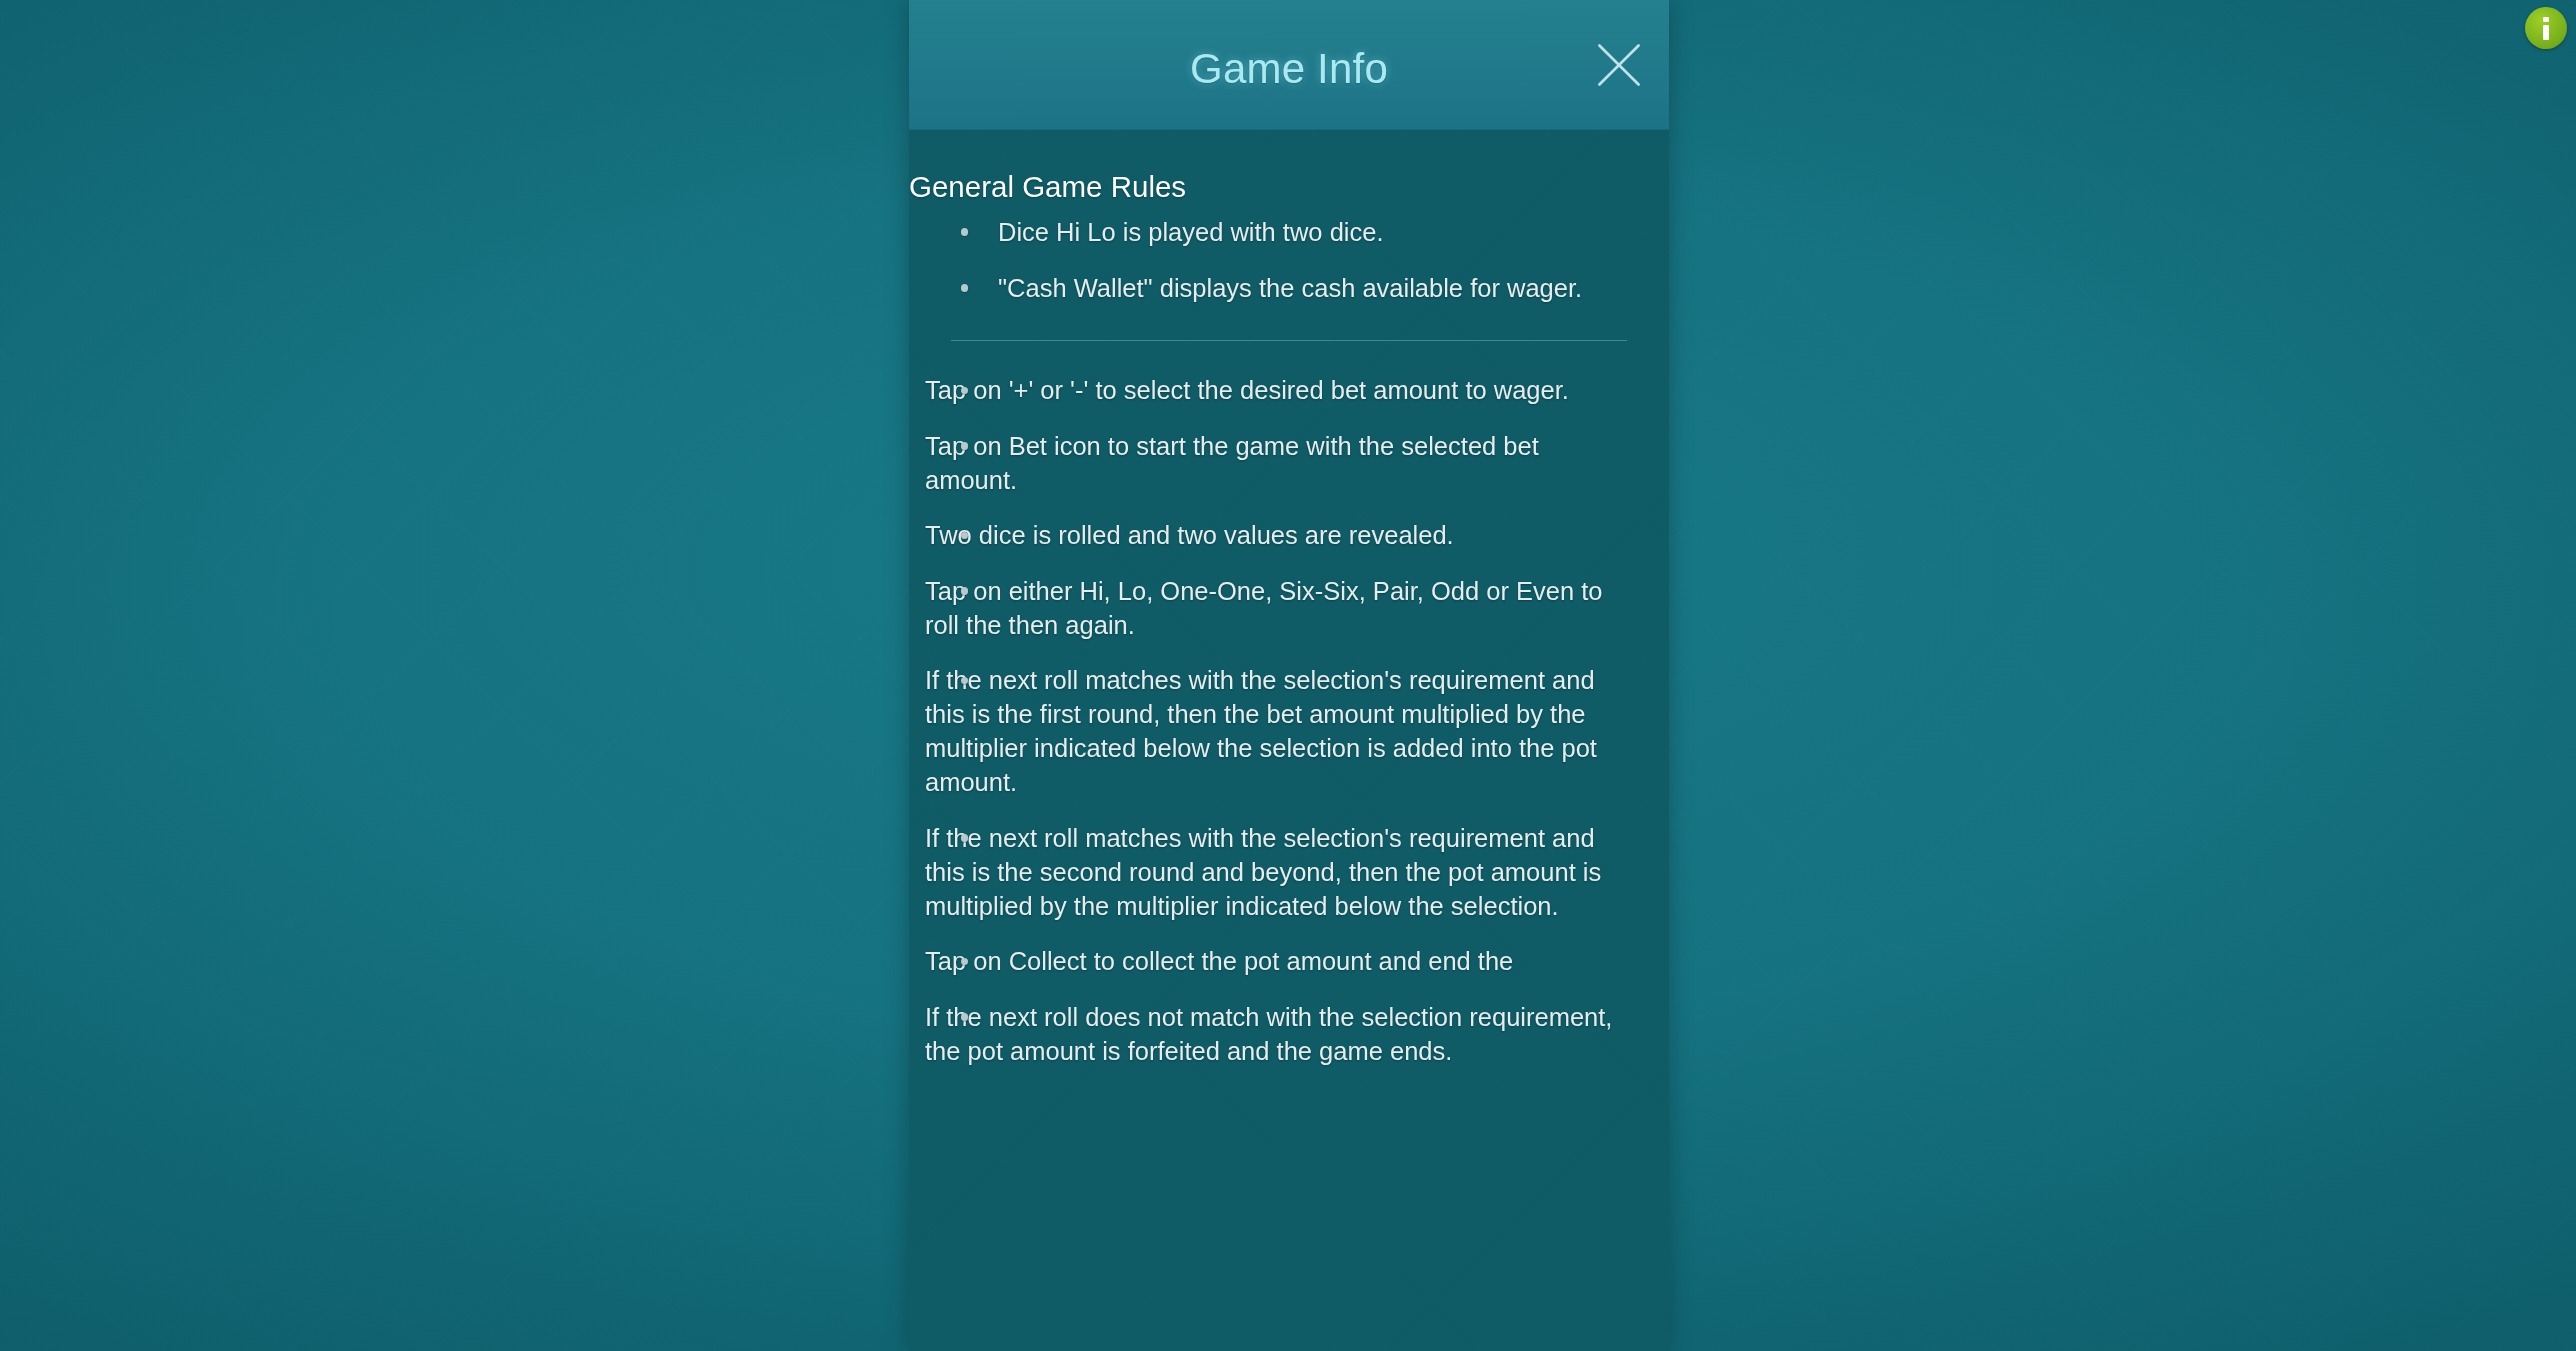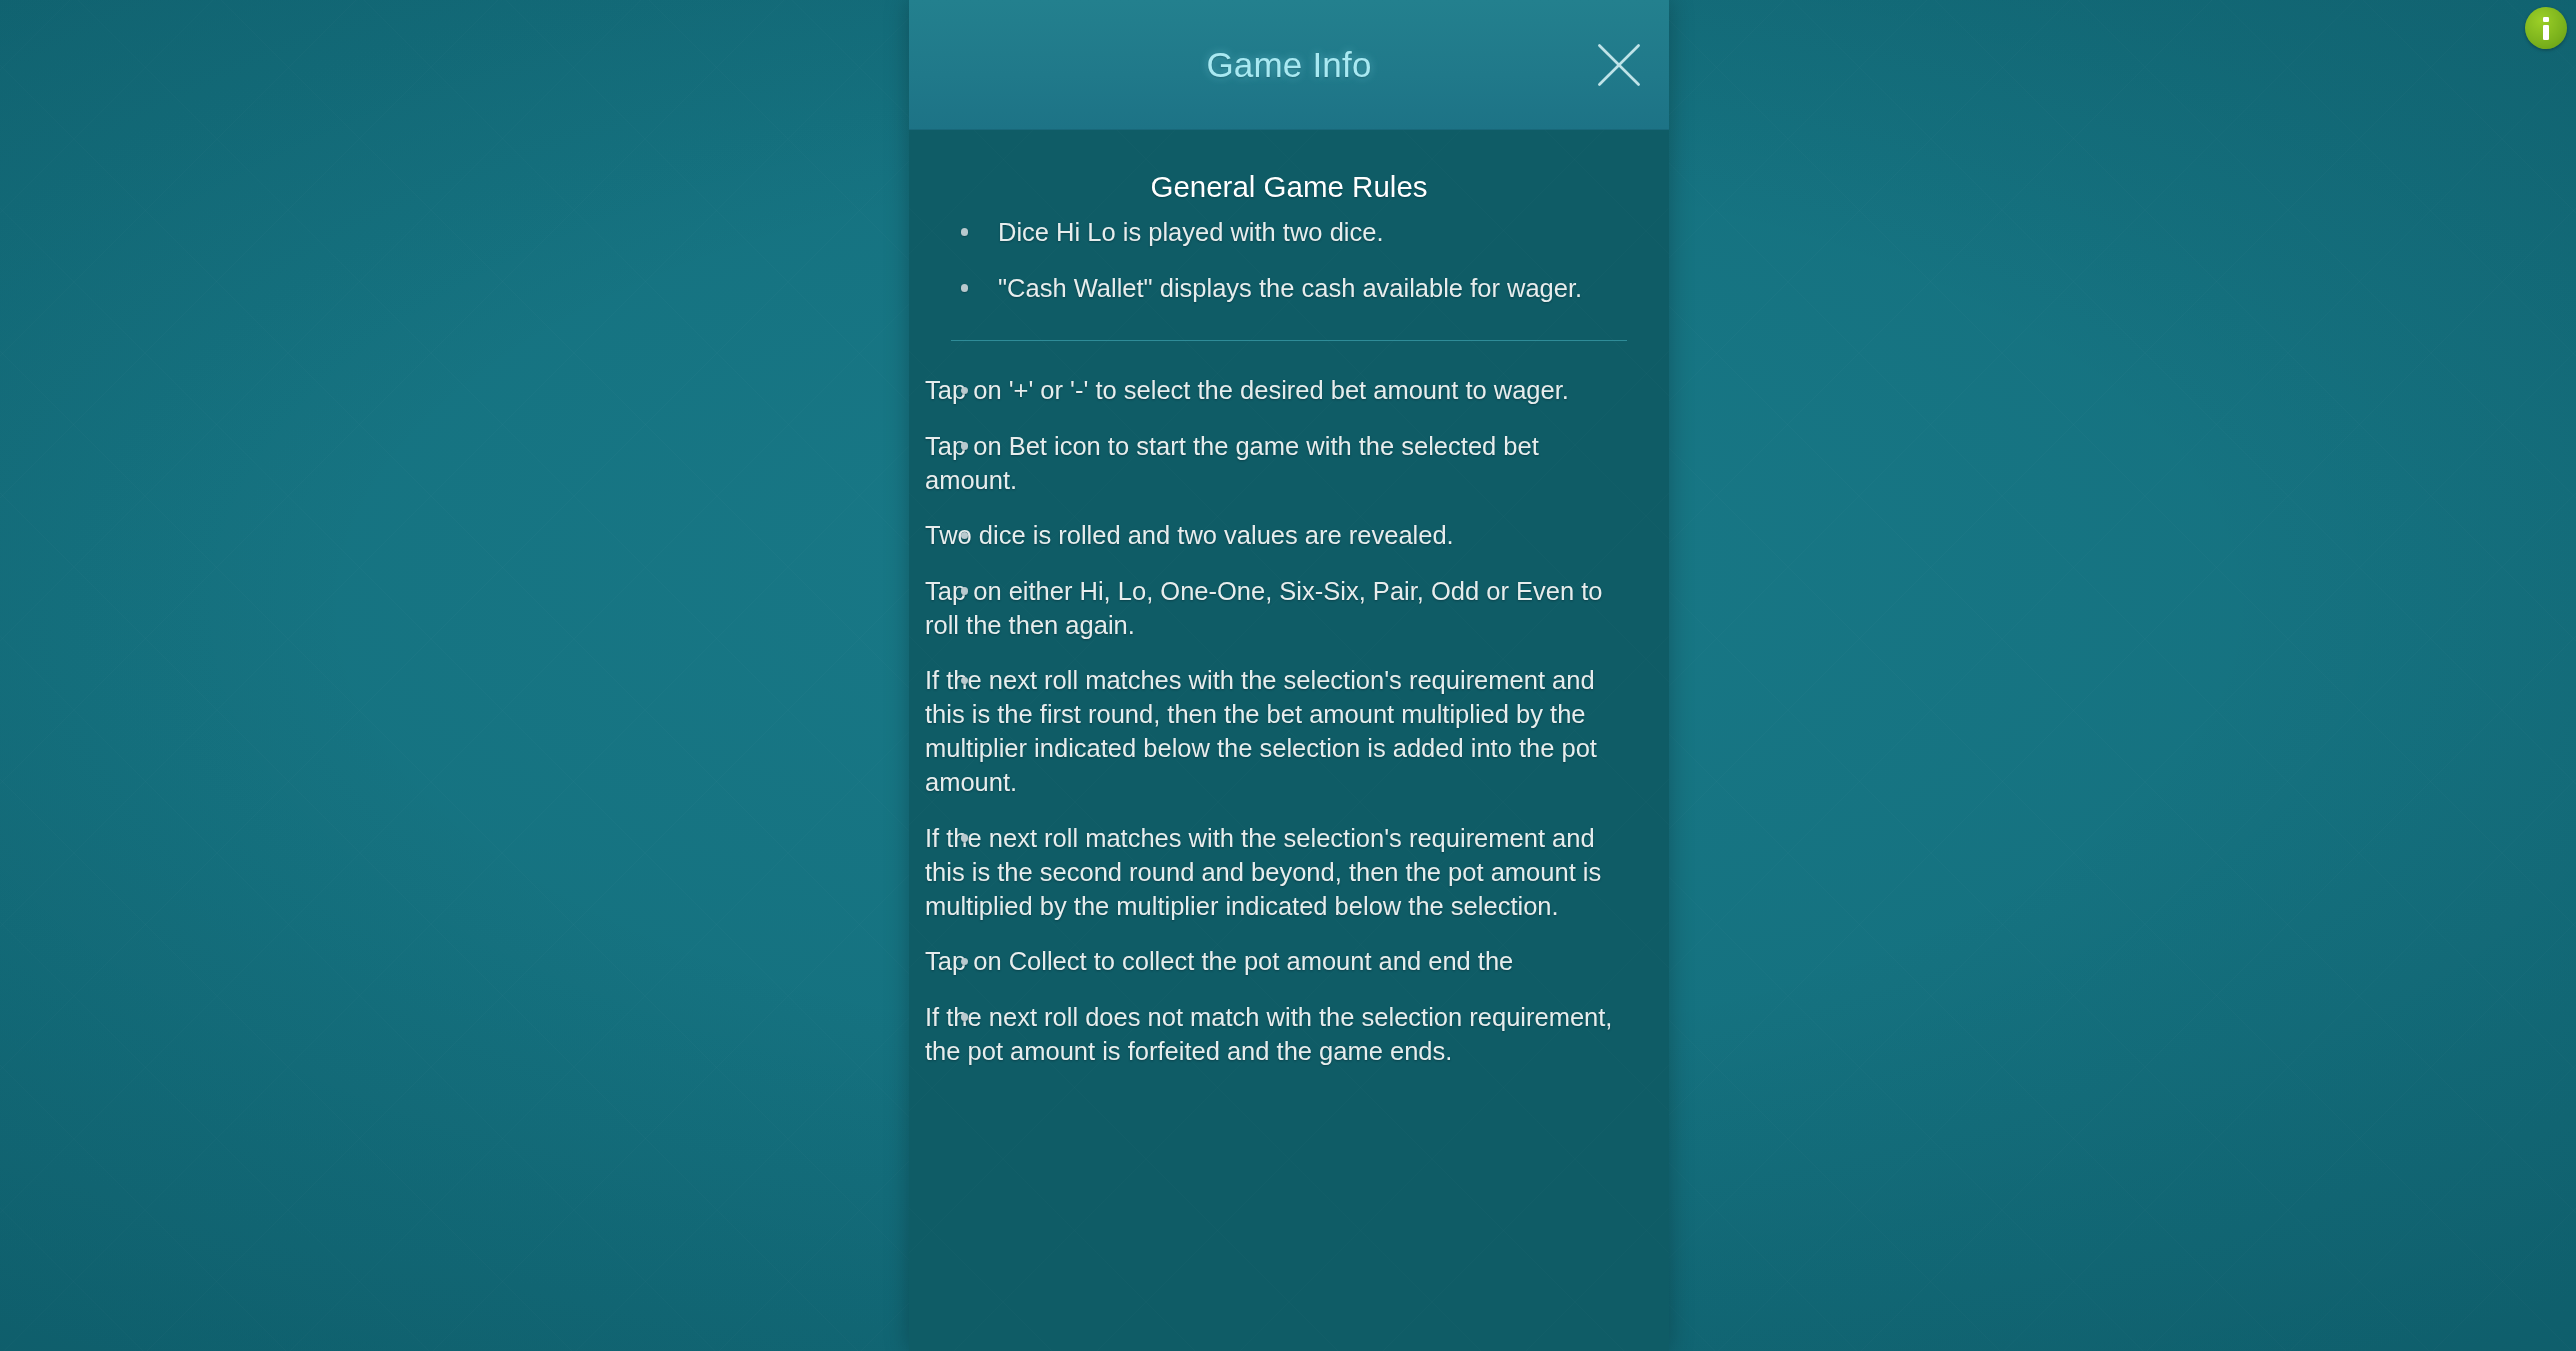--- a/index.html
+++ b/index.html
@@ -96,21 +96,21 @@
     height: 130px;
     flex: 0 0 130px;
     background: linear-gradient(180deg, #23808e 0%, #20798a 58%, #1d7386 100%);
     border-bottom: 1.3px solid #19687a;
   }
   #modal-title {
     position: absolute;
     left: 0; right: 0;
     top: 45px;
     text-align: center;
-    font-size: 35px;
+    font-size: 42px;
     font-weight: 400;
     color: #a9e9f2;
     letter-spacing: 0.2px;
     text-shadow: 0 0 8px rgba(140,230,245,0.45), 0 1.3px 2px rgba(0,40,50,0.35);
   }
   #close-button {
     position: absolute;
     left: 1572px;
     left: auto;
     right: 23.5px;
@@ -134,21 +134,21 @@
       repeating-linear-gradient(-45deg,
         rgba(255,255,255,0.012) 0px,
         rgba(255,255,255,0.012) 0.7px,
         rgba(0,0,0,0) 0.7px,
         rgba(0,0,0,0) 101px);
     overflow: hidden;
     padding: 0 0 0 0;
   }
 
   .section-title {
-    text-align: center;
+    text-align: left;
     font-size: 29.5px;
     font-weight: 400;
     color: #ffffff;
     text-shadow: 0 1.3px 2px rgba(0,30,40,0.40);
   }
   #rules-title { margin-top: 40px; }
   #howto-title { margin-top: 36px; }
 
   .bullet-list {
     list-style: none;

